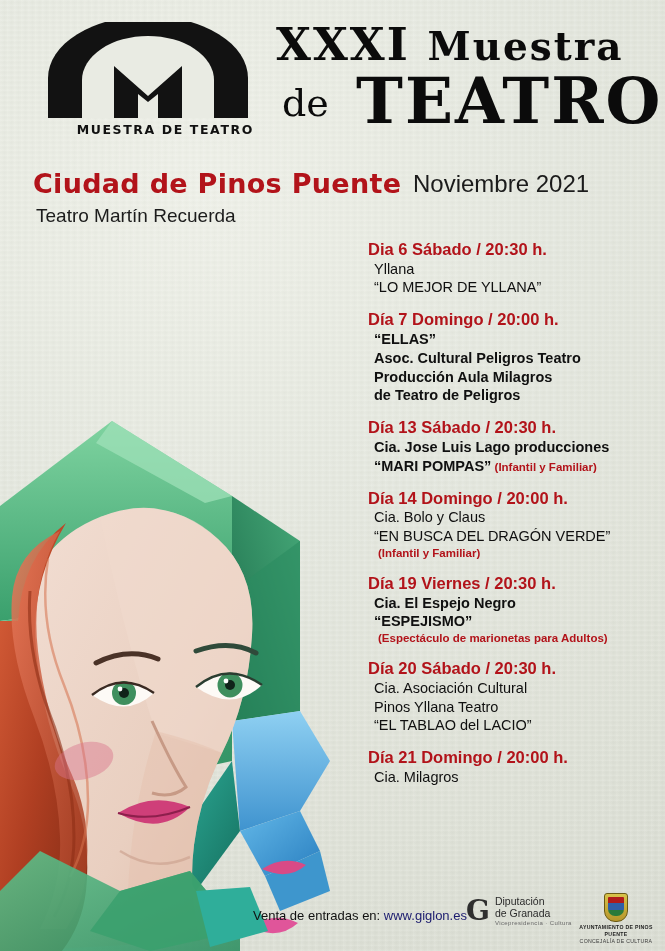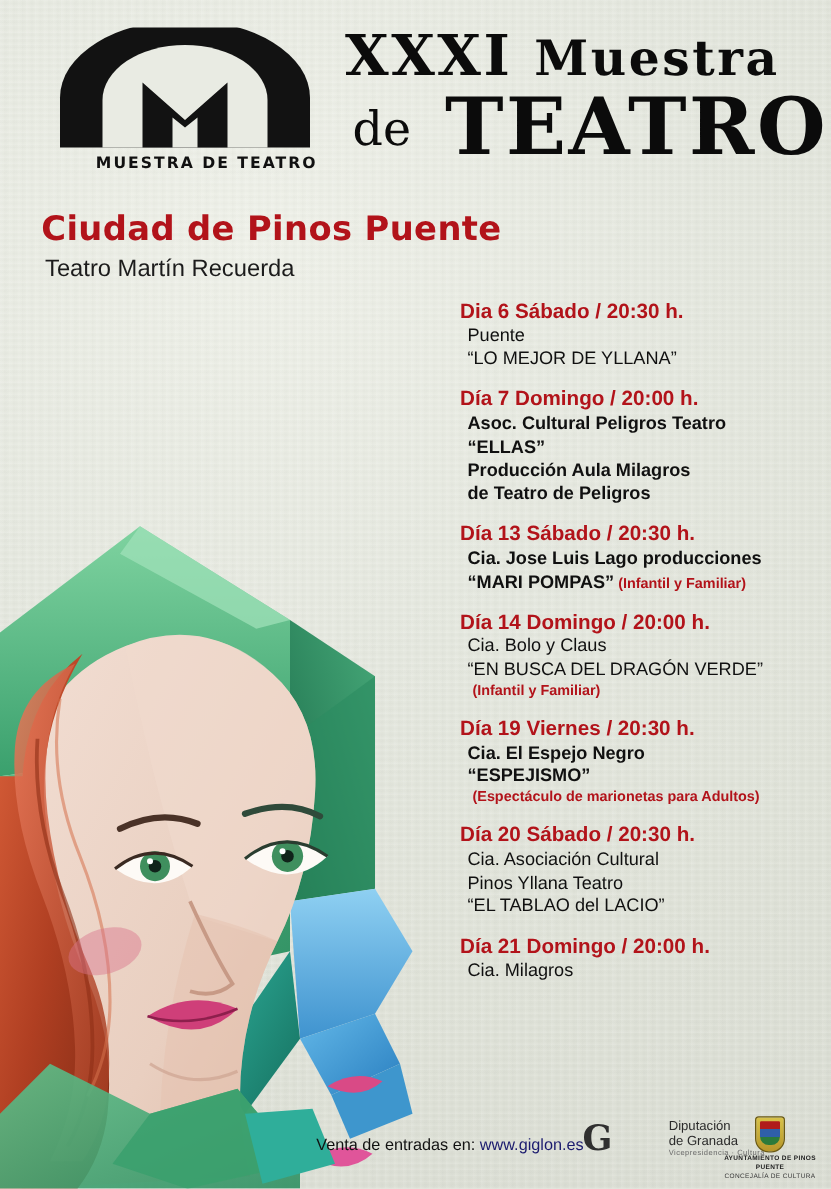--- a/index.html
+++ b/index.html
@@ -193,21 +193,20 @@
     font-size: 28px;
     font-weight: bold;
     color: #2f2f2f;
     line-height: 1;
   }
   .dip-text {
     font-family: "Liberation Sans", sans-serif;
     font-size: 10.5px;
     color: #2b2b2b;
     line-height: 1.12;
-    margin-left: 40px;
   }
   .dip-text .sub {
     font-size: 6px;
     color: #6a6a6a;
     letter-spacing: 0.4px;
   }
   .logo-ayto {
     position: absolute;
     left: 578px;
     top: 893px;
@@ -381,32 +380,33 @@
   </div>
 
   <div class="title-xxxi">
     <span>XXXI</span>
     <span class="muestra">Muestra</span>
   </div>
   <div class="title-de">de</div>
   <div class="title-teatro">TEATRO</div>
 
   <div class="subtitle-city">Ciudad de Pinos Puente</div>
+  <div class="subtitle-month">Noviembre 2021</div>
   <div class="subtitle-venue">Teatro Martín Recuerda</div>
 
   <div class="program" id="program-list">
       <div class="event">
         <div class="event-date">Dia 6 Sábado / 20:30 h.</div>
-        <div class="event-line">Puente</div>
+        <div class="event-line">Yllana</div>
         <div class="event-line">“LO MEJOR DE YLLANA”</div>
       </div>
       <div class="event">
         <div class="event-date">Día 7 Domingo / 20:00 h.</div>
+        <div class="event-line bold">“ELLAS”</div>
         <div class="event-line bold">Asoc. Cultural Peligros Teatro</div>
-        <div class="event-line bold">“ELLAS”</div>
         <div class="event-line bold">Producción Aula Milagros</div>
         <div class="event-line bold">de Teatro de Peligros</div>
       </div>
       <div class="event">
         <div class="event-date">Día 13  Sábado  / 20:30 h.</div>
         <div class="event-line bold">Cia.  Jose Luis Lago producciones</div>
         <div class="event-line bold">“MARI  POMPAS”<span class="tag">  (Infantil y Familiar)</span></div>
       </div>
       <div class="event">
         <div class="event-date">Día 14 Domingo / 20:00 h.</div>

